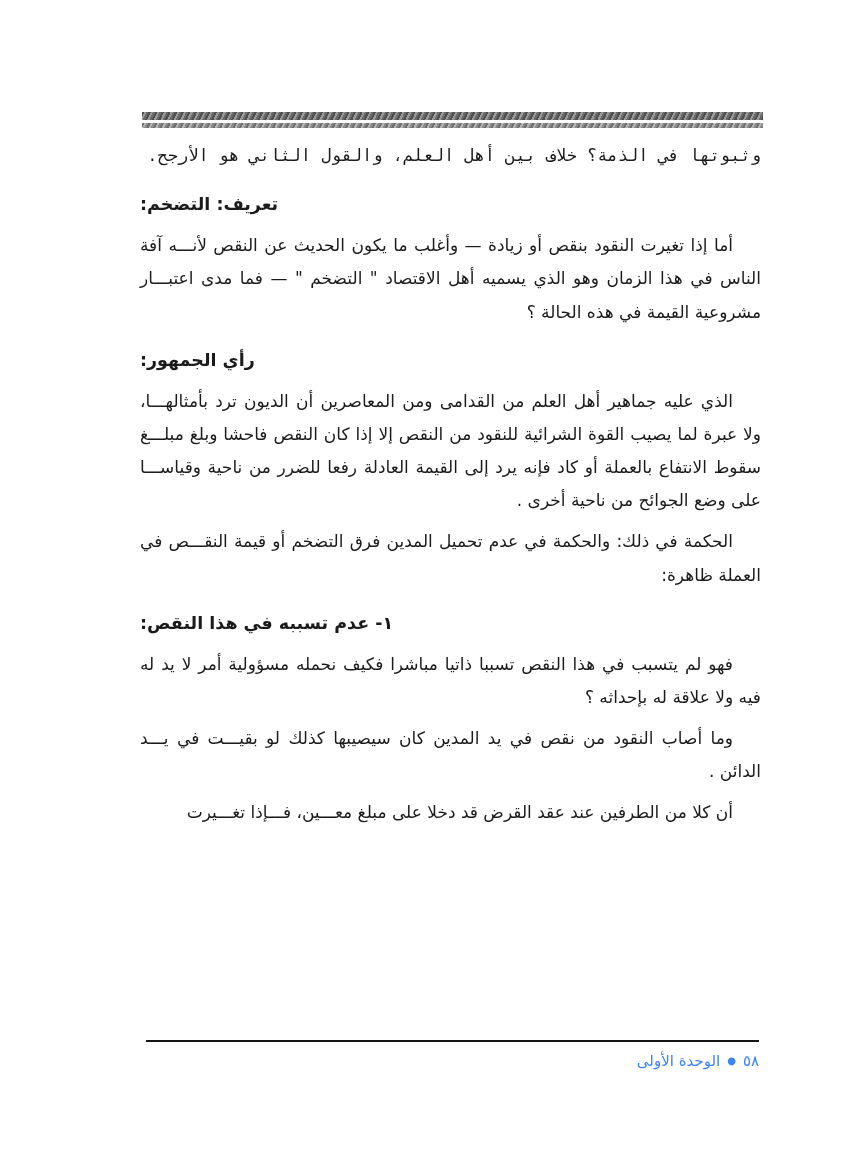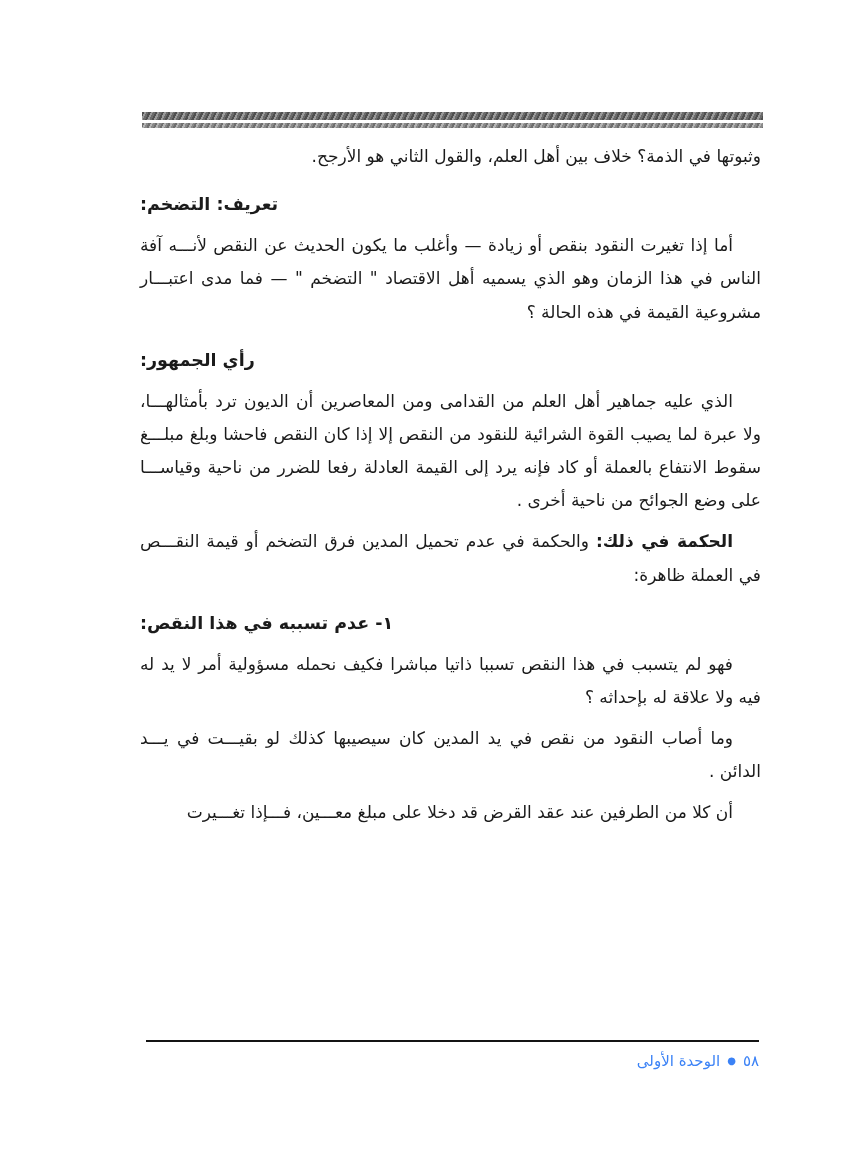--- a/index.html
+++ b/index.html
@@ -45,33 +45,34 @@
     text-align: justify;
     font-size: 17px;
     line-height: 1.95;
   }
   .para {
     margin: 0 0 8px 0;
     text-indent: 28px;
   }
   .para.no-indent {
     text-indent: 0;
+    font-family: Liberation Mono, monospace;
   }
   .heading {
     font-weight: bold;
     text-align: left;
     margin: 14px 0 8px 0;
     padding-right: 100px;
     font-size: 17.5px;
   }
   .heading.numbered {
     padding-right: 118px;
   }
   .lead {
-    font-weight: bold;
+    font-weight: normal;
   }
   .footer-rule {
     position: absolute;
     left: 146px;
     right: 96px;
     top: 1040px;
     border-top: 2px solid #141414;
   }
   .footer {
     position: absolute;

